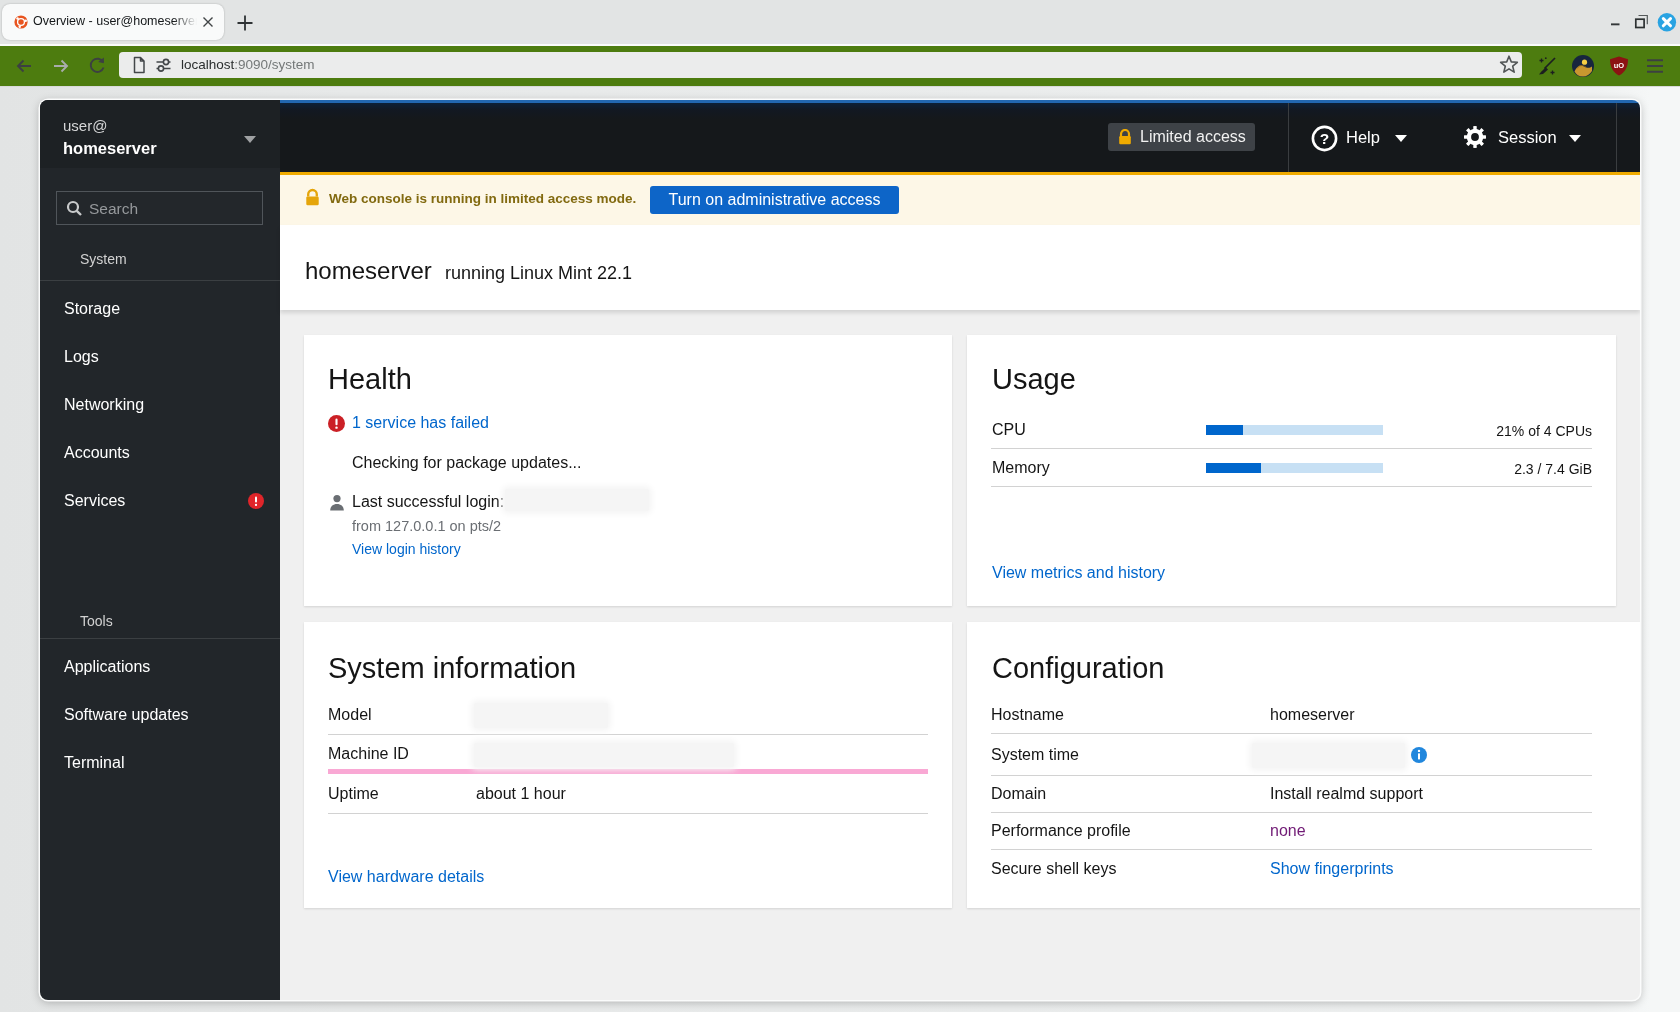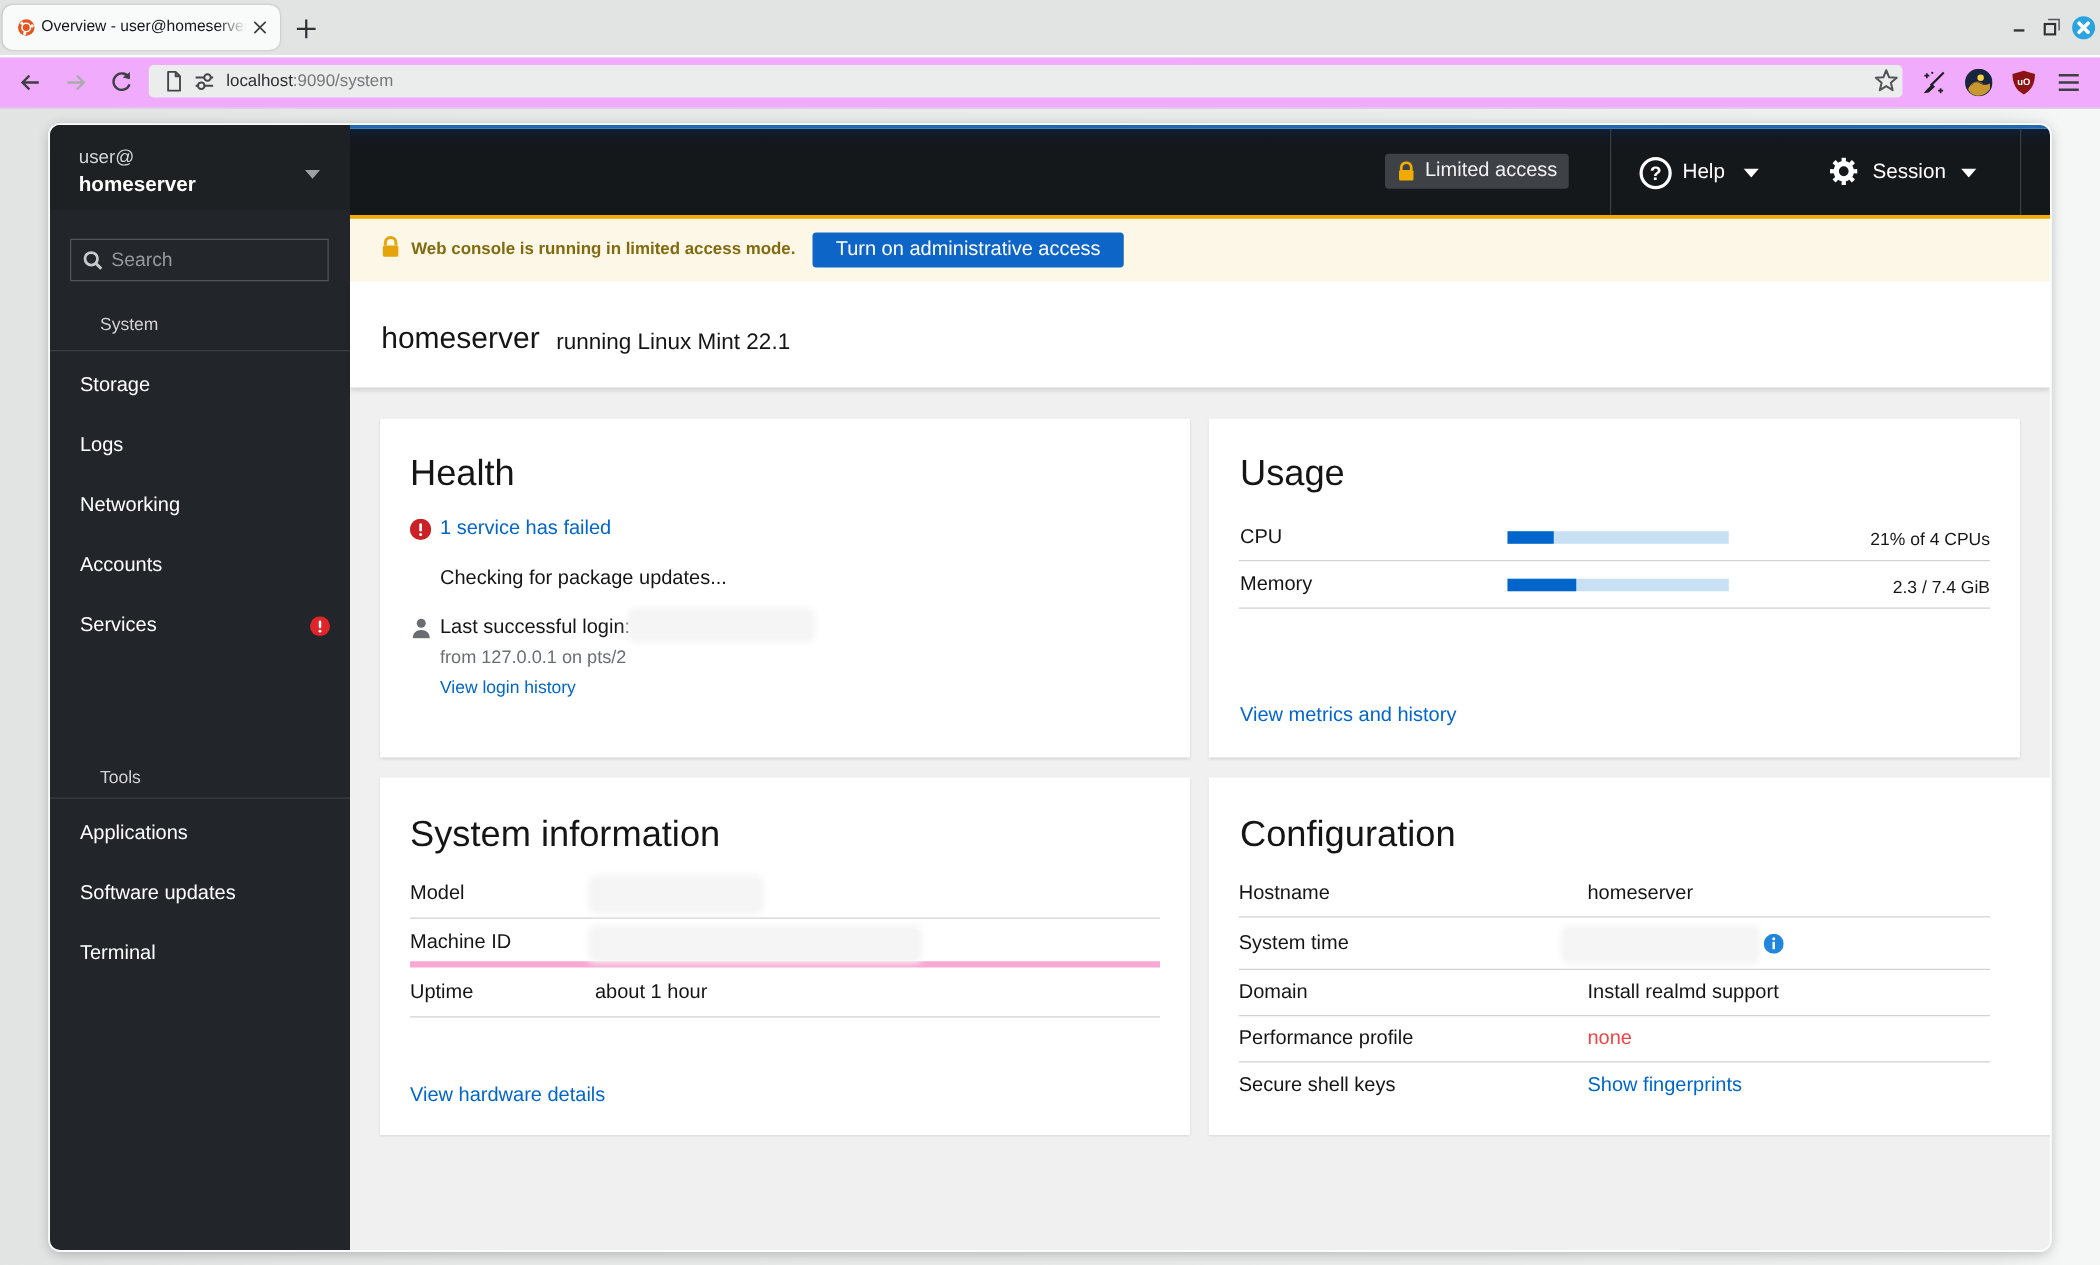--- a/index.html
+++ b/index.html
@@ -4,21 +4,21 @@
 <style>
 * { margin:0; padding:0; box-sizing:border-box; }
 html,body { width:1680px; height:1012px; overflow:hidden; }
 body { font-family:"Liberation Sans", sans-serif; background:linear-gradient(90deg,#e2e4e4 0px,#e7e9e9 350px,#eaecec 60%,#eff1f1 1595px,#f5f7f7 1650px); }
 .abs { position:absolute; }
 
 #tabbar { position:absolute; left:0; top:0; width:1680px; height:44px; background:#e2e4e4; }
 #tab { position:absolute; left:2px; top:4px; width:222px; height:36px; background:#f9fafa; border-radius:8px; box-shadow:0 0 2px rgba(0,0,0,.25); }
 #tabtitle { position:absolute; left:31px; top:10px; width:166px; font-size:12.5px; color:#15181a; white-space:nowrap; overflow:hidden; -webkit-mask-image:linear-gradient(90deg,#000 140px,transparent 164px); }
 #tabline { position:absolute; left:0; top:44px; width:1680px; height:2px; background:#fafbfb; }
-#toolbar { position:absolute; left:0; top:46px; width:1680px; height:41px; background:#f0abfc; border-bottom:1px solid #d8dada; }
+#toolbar { position:absolute; left:0; top:46px; width:1680px; height:41px; background:#4d7c0f; border-bottom:1px solid #d8dada; }
 #urlbar { position:absolute; left:119px; top:6px; width:1403px; height:26px; background:#ebecec; border-radius:4px; }
 .urltext { position:absolute; left:62px; top:5px; font-size:13.5px; color:#2a2e2e; }
 .urltext span { color:#747878; }
 
 #app { position:absolute; left:40px; top:100px; width:1600px; height:900px; border-radius:8px; background:#f0f0f0; box-shadow:0 0 0 1.5px #fbfcfc, 0 2px 10px rgba(0,0,0,.28); overflow:hidden; }
 #sidebar { position:absolute; left:0; top:0; width:240px; height:900px; background:#22262a; }
 #sbhead { position:absolute; left:0; top:0; width:240px; height:68px; background:#1d2124;padding-left:12px; }
 #main { position:absolute; left:240px; top:0; width:1360px; height:900px; }
 #masthead { position:absolute; left:0; top:0; width:1360px; height:72px; background:linear-gradient(#0c2038 0px,#121822 7px,#15181b 16px,#15181b 100%); border-top:3px solid #2267b1; }
 #alert { position:absolute; left:0; top:72px; width:1360px; height:53px; background:#fdf7e7; border-top:3px solid #f0ab00; }
@@ -267,21 +267,21 @@
                 <rect x="7" y="6.4" width="2" height="6" fill="#fff"></rect>
                 <circle cx="8" cy="3.9" r="1.2" fill="#fff"></circle>
               </svg>
           </div>
           <div style="position:relative;height:37px;border-bottom:1px solid #d2d2d2">
             <div class="abs" style="left:0;top:9px;font-size:16px;color:#151515">Domain</div>
             <div class="abs" style="left:279px;top:9px;font-size:16px;color:#151515">Install realmd support</div>
           </div>
           <div style="position:relative;height:37px;border-bottom:1px solid #d2d2d2">
             <div class="abs" style="left:0;top:9px;font-size:16px;color:#151515">Performance profile</div>
-            <div class="abs" style="left:279px;top:9px;font-size:16px;color:#ef4444">none</div>
+            <div class="abs" style="left:279px;top:9px;font-size:16px;color:#701a75">none</div>
           </div>
           <div style="position:relative;height:38px">
             <div class="abs" style="left:0;top:10px;font-size:16px;color:#151515">Secure shell keys</div>
             <a class="link abs" style="left:279px;top:10px;font-size:16px">Show fingerprints</a>
           </div>
         </div>
       </div>
     </div>
   </div>
 </div>

